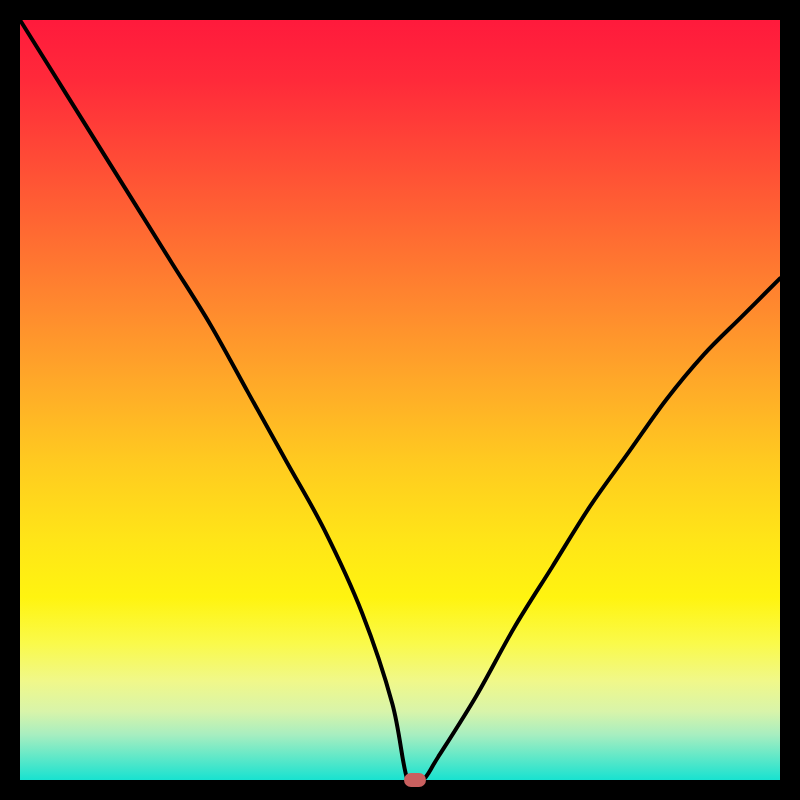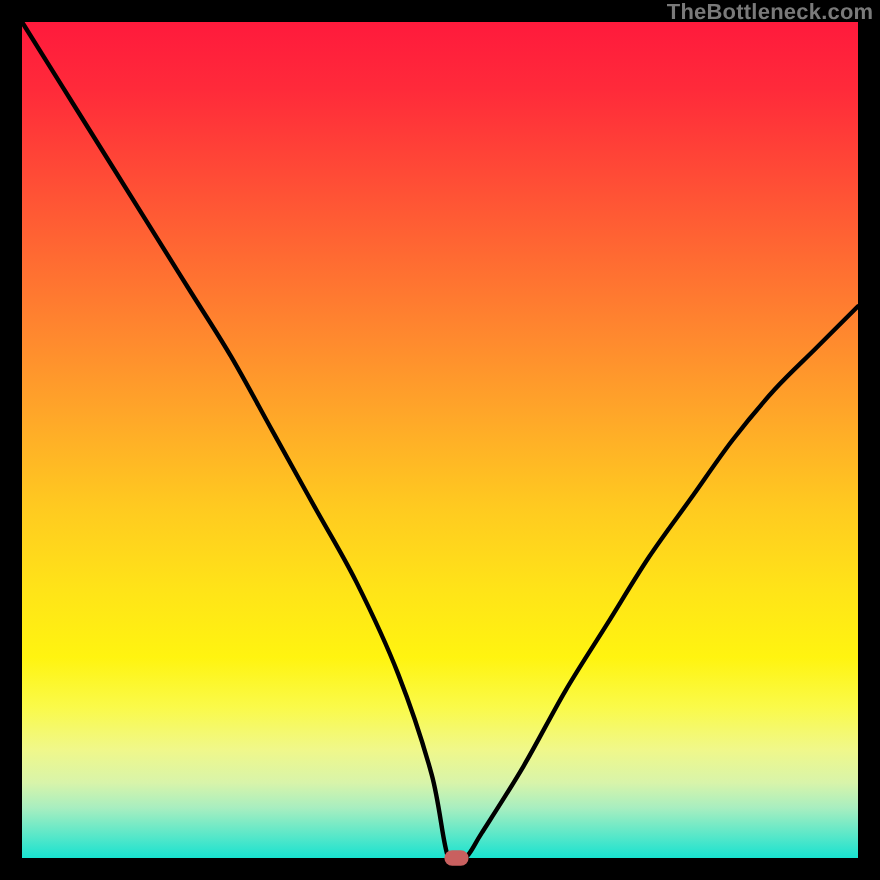--- a/index.html
+++ b/index.html
@@ -56,20 +56,19 @@
     height: 14px;
     background: #c9605f;
     border-radius: 7px;
     transform: translate(-50%, -50%);
   }
 </style>
 </head>
 <body>
 
 <div class="frame">
-  <div class="watermark">TheBottleneck.com</div>
   <div class="plot-area">
     <svg class="curve" viewBox="0 0 760 760" preserveAspectRatio="none">
       <path id="curve-path" fill="none" stroke="#000000" stroke-width="4" stroke-linecap="round" stroke-linejoin="round" d="M 0 0 C 6.333333333333333 10.133333333333326, 25.333333333333336 40.53333333333329, 38 60.799999999999955 C 50.666666666666664 81.06666666666662, 63.333333333333336 101.33333333333336, 76 121.60000000000002 C 88.66666666666667 141.8666666666667, 101.33333333333333 162.13333333333333, 114 182.39999999999998 C 126.66666666666667 202.66666666666663, 139.33333333333334 222.93333333333325, 152 243.19999999999993 C 164.66666666666666 263.4666666666666, 177.33333333333334 282.46666666666664, 190 304 C 202.66666666666666 325.53333333333336, 215.33333333333334 349.59999999999997, 228 372.4 C 240.66666666666666 395.2, 253.33333333333334 418, 266 440.8 C 278.6666666666667 463.6, 291.3333333333333 483.8666666666667, 304 509.2 C 316.6666666666667 534.5333333333333, 330.6 563.6666666666666, 342 592.8 C 353.4 621.9333333333333, 364.79999999999995 656.1333333333333, 372.4 684 C 380 711.8666666666667, 382.53333333333336 747.3333333333334, 387.6 760 C 392.6666666666667 772.6666666666666, 397.73333333333335 763.8, 402.8 760 C 407.8666666666667 756.2, 409.1333333333334 751.1333333333334, 418.00000000000006 737.2 C 426.86666666666673 723.2666666666667, 443.33333333333337 697.9333333333333, 456 676.4 C 468.66666666666663 654.8666666666667, 481.3333333333333 629.5333333333333, 494 608 C 506.6666666666667 586.4666666666667, 519.3333333333334 567.4666666666667, 532 547.2 C 544.6666666666666 526.9333333333334, 557.3333333333334 505.40000000000003, 570 486.40000000000003 C 582.6666666666666 467.40000000000003, 595.3333333333334 450.93333333333334, 608 433.2 C 620.6666666666666 415.46666666666664, 633.3333333333334 396.4666666666667, 646 380 C 658.6666666666666 363.5333333333333, 671.3333333333334 348.3333333333333, 684 334.4 C 696.6666666666666 320.46666666666664, 709.3333333333334 309.0666666666667, 722 296.40000000000003 C 734.6666666666666 283.73333333333335, 753.6666666666666 264.73333333333335, 760 258.4"></path>
     </svg>
     <div id="marker" class="marker" style="left: 395.2px; top: 760px; background: rgb(201, 96, 95);"></div>
   </div>
 </div>
 
 </body></html>

